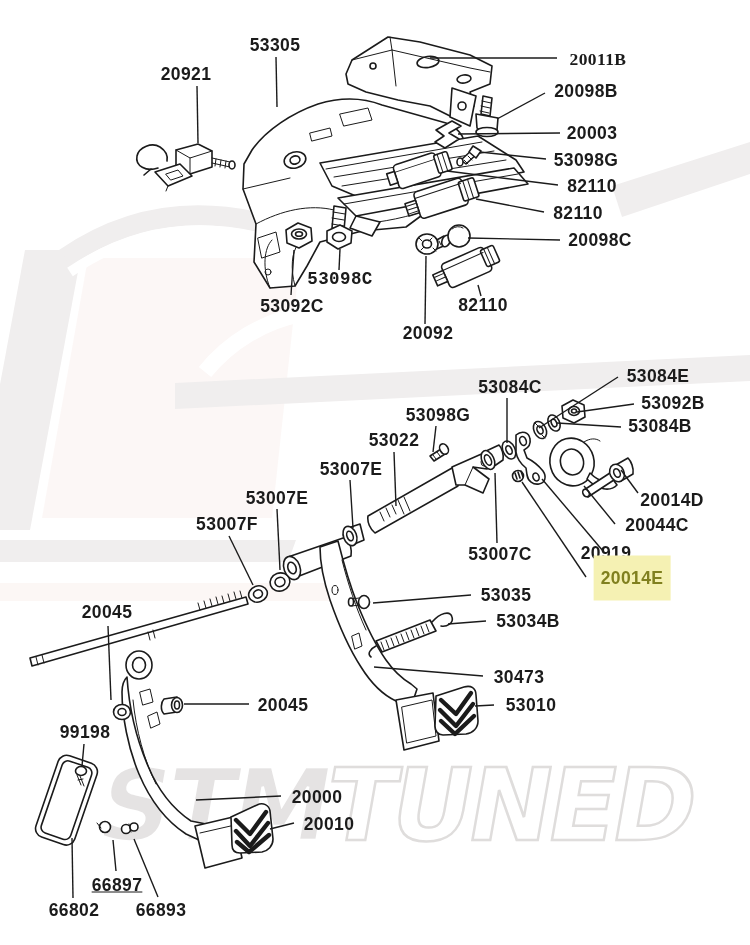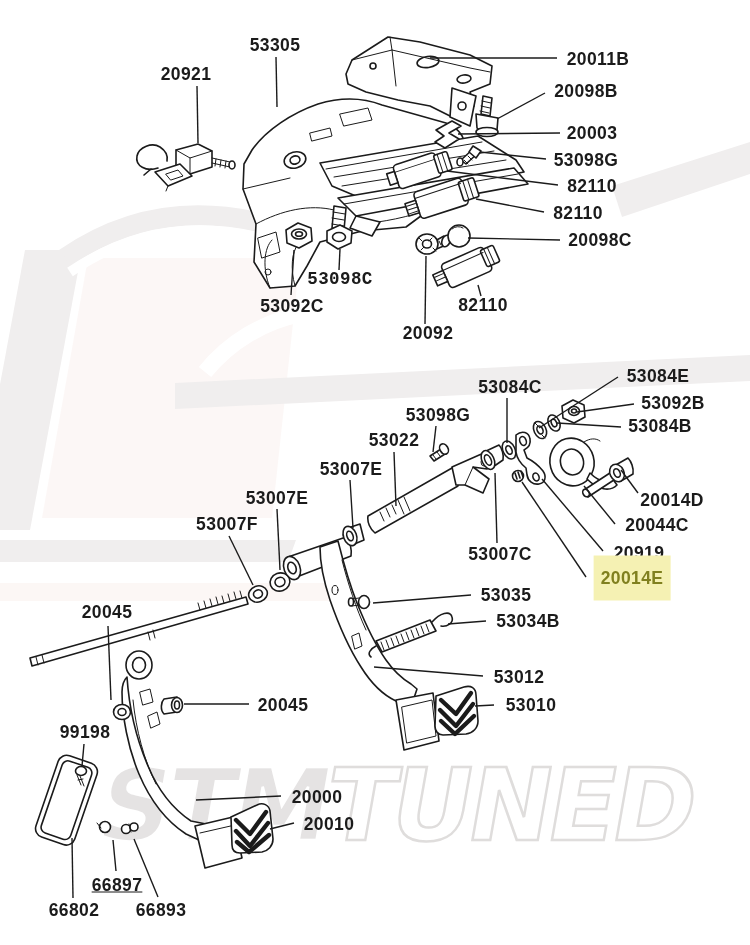--- a/index.html
+++ b/index.html
@@ -350,21 +350,21 @@
       <line x1="281" y1="796" x2="196" y2="800"></line>
       <line x1="294" y1="823" x2="270" y2="829"></line>
       <line x1="116" y1="871" x2="113" y2="840"></line>
       <line x1="73" y1="898" x2="72" y2="838"></line>
       <line x1="158" y1="897" x2="134" y2="839"></line>
     </svg>
 
   <div id="labels">
       <div class="plabel" style="left: 186px; top: 74px;">20921</div>
       <div class="plabel" style="left: 275px; top: 45px;">53305</div>
-      <div class="plabel" style="left: 598px; top: 59px;">20011B</div>
+      <div class="plabel" style="left: 598px; top: 59px; font-family: Liberation Serif, serif;">20011B</div>
       <div class="plabel" style="left: 586px; top: 91px;">20098B</div>
       <div class="plabel" style="left: 592px; top: 133px;">20003</div>
       <div class="plabel" style="left: 586px; top: 160px;">53098G</div>
       <div class="plabel" style="left: 592px; top: 186px;">82110</div>
       <div class="plabel" style="left: 578px; top: 213px;">82110</div>
       <div class="plabel" style="left: 600px; top: 240px;">20098C</div>
       <div class="plabel" style="left: 340px; top: 279px; font-family: Liberation Mono, monospace;">53098C</div>
       <div class="plabel" style="left: 292px; top: 306px;">53092C</div>
       <div class="plabel" style="left: 483px; top: 305px;">82110</div>
       <div class="plabel" style="left: 428px; top: 333px;">20092</div>
@@ -373,26 +373,26 @@
       <div class="plabel" style="left: 673px; top: 403px;">53092B</div>
       <div class="plabel" style="left: 660px; top: 426px;">53084B</div>
       <div class="plabel" style="left: 438px; top: 415px;">53098G</div>
       <div class="plabel" style="left: 394px; top: 440px;">53022</div>
       <div class="plabel" style="left: 351px; top: 469px;">53007E</div>
       <div class="plabel" style="left: 277px; top: 498px;">53007E</div>
       <div class="plabel" style="left: 227px; top: 524px; text-align: center;">53007F</div>
       <div class="plabel" style="left: 672px; top: 500px;">20014D</div>
       <div class="plabel" style="left: 657px; top: 525px;">20044C</div>
       <div class="plabel" style="left: 500px; top: 554px;">53007C</div>
-      <div class="plabel" style="left: 639px; top: 553px;">20919</div>
+      <div class="plabel" style="left: 606px; top: 553px;">20919</div>
       <div class="plabel hl" style="left: 632px; top: 578px;">20014E</div>
       <div class="plabel" style="left: 506px; top: 595px;">53035</div>
       <div class="plabel" style="left: 528px; top: 621px; text-align: center;">53034B</div>
       <div class="plabel" style="left: 107px; top: 612px;">20045</div>
-      <div class="plabel" style="left: 519px; top: 677px;">53012</div>
+      <div class="plabel" style="left: 519px; top: 677px;">30473</div>
       <div class="plabel" style="left: 531px; top: 705px;">53010</div>
       <div class="plabel" style="left: 283px; top: 705px;">20045</div>
       <div class="plabel" style="left: 85px; top: 732px;">99198</div>
       <div class="plabel" style="left: 317px; top: 797px;">20000</div>
       <div class="plabel" style="left: 329px; top: 824px;">20010</div>
       <div class="plabel" style="left: 117px; top: 885px; text-decoration: underline;">66897</div>
       <div class="plabel" style="left: 74px; top: 910px;">66802</div>
       <div class="plabel" style="left: 161px; top: 910px;">66893</div>
     </div>
 

